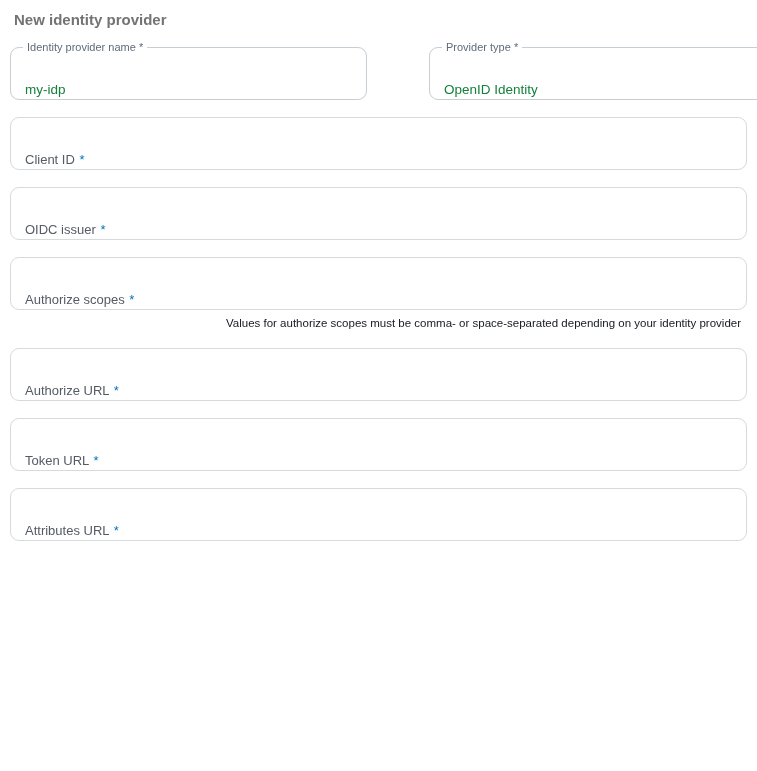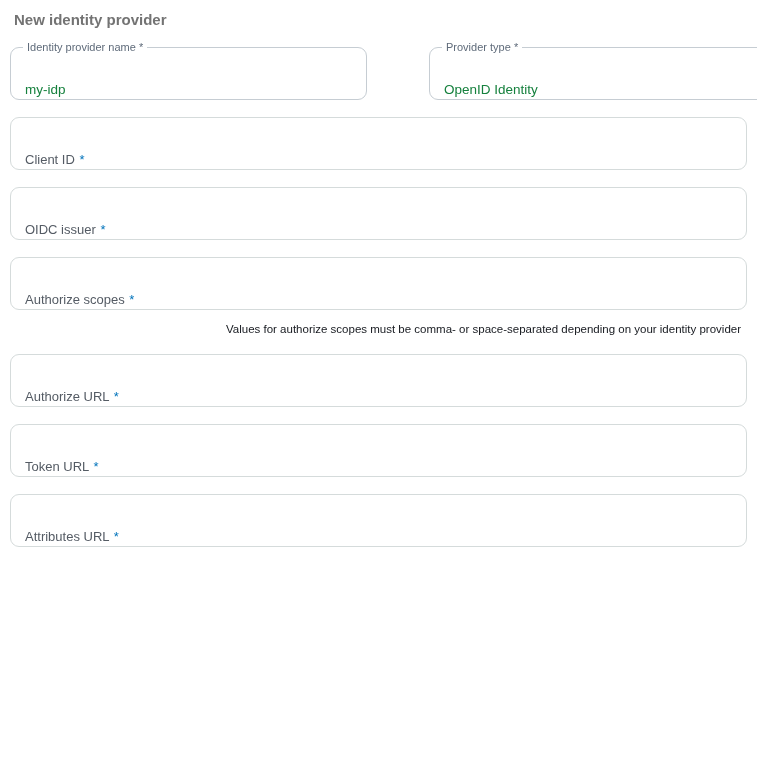--- a/index.html
+++ b/index.html
@@ -93,21 +93,21 @@
     width: 0;
     height: 0;
     border-left: 4px solid transparent;
     border-right: 4px solid transparent;
     border-top: 5px solid #c9ced3;
   }
   .hint {
     text-align: right;
     font-size: 11.5px;
     color: #16191f;
-    margin: 12px 6px 0 0;
+    margin: 6px 6px 0 0;
     line-height: 15px;
   }
   .stack {
     margin-top: 17px;
   }
 </style>
 </head>
 <body>
 
 <div class="page">

